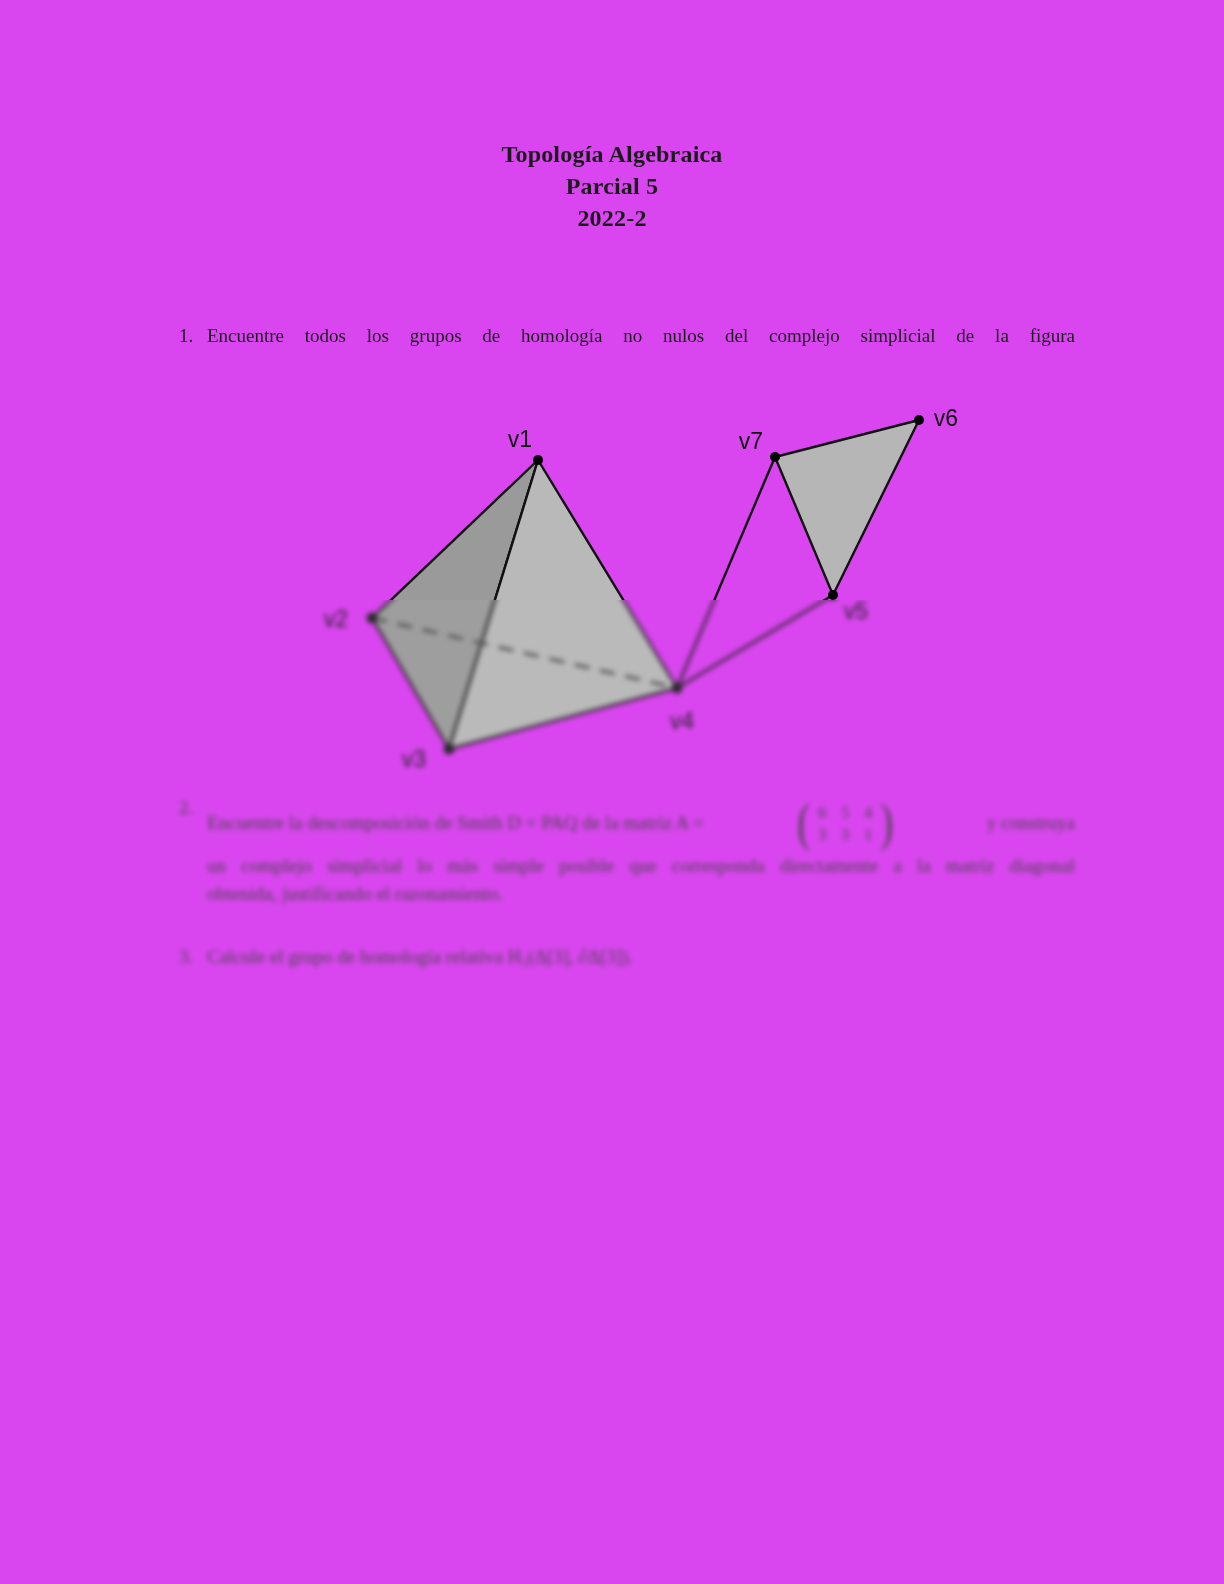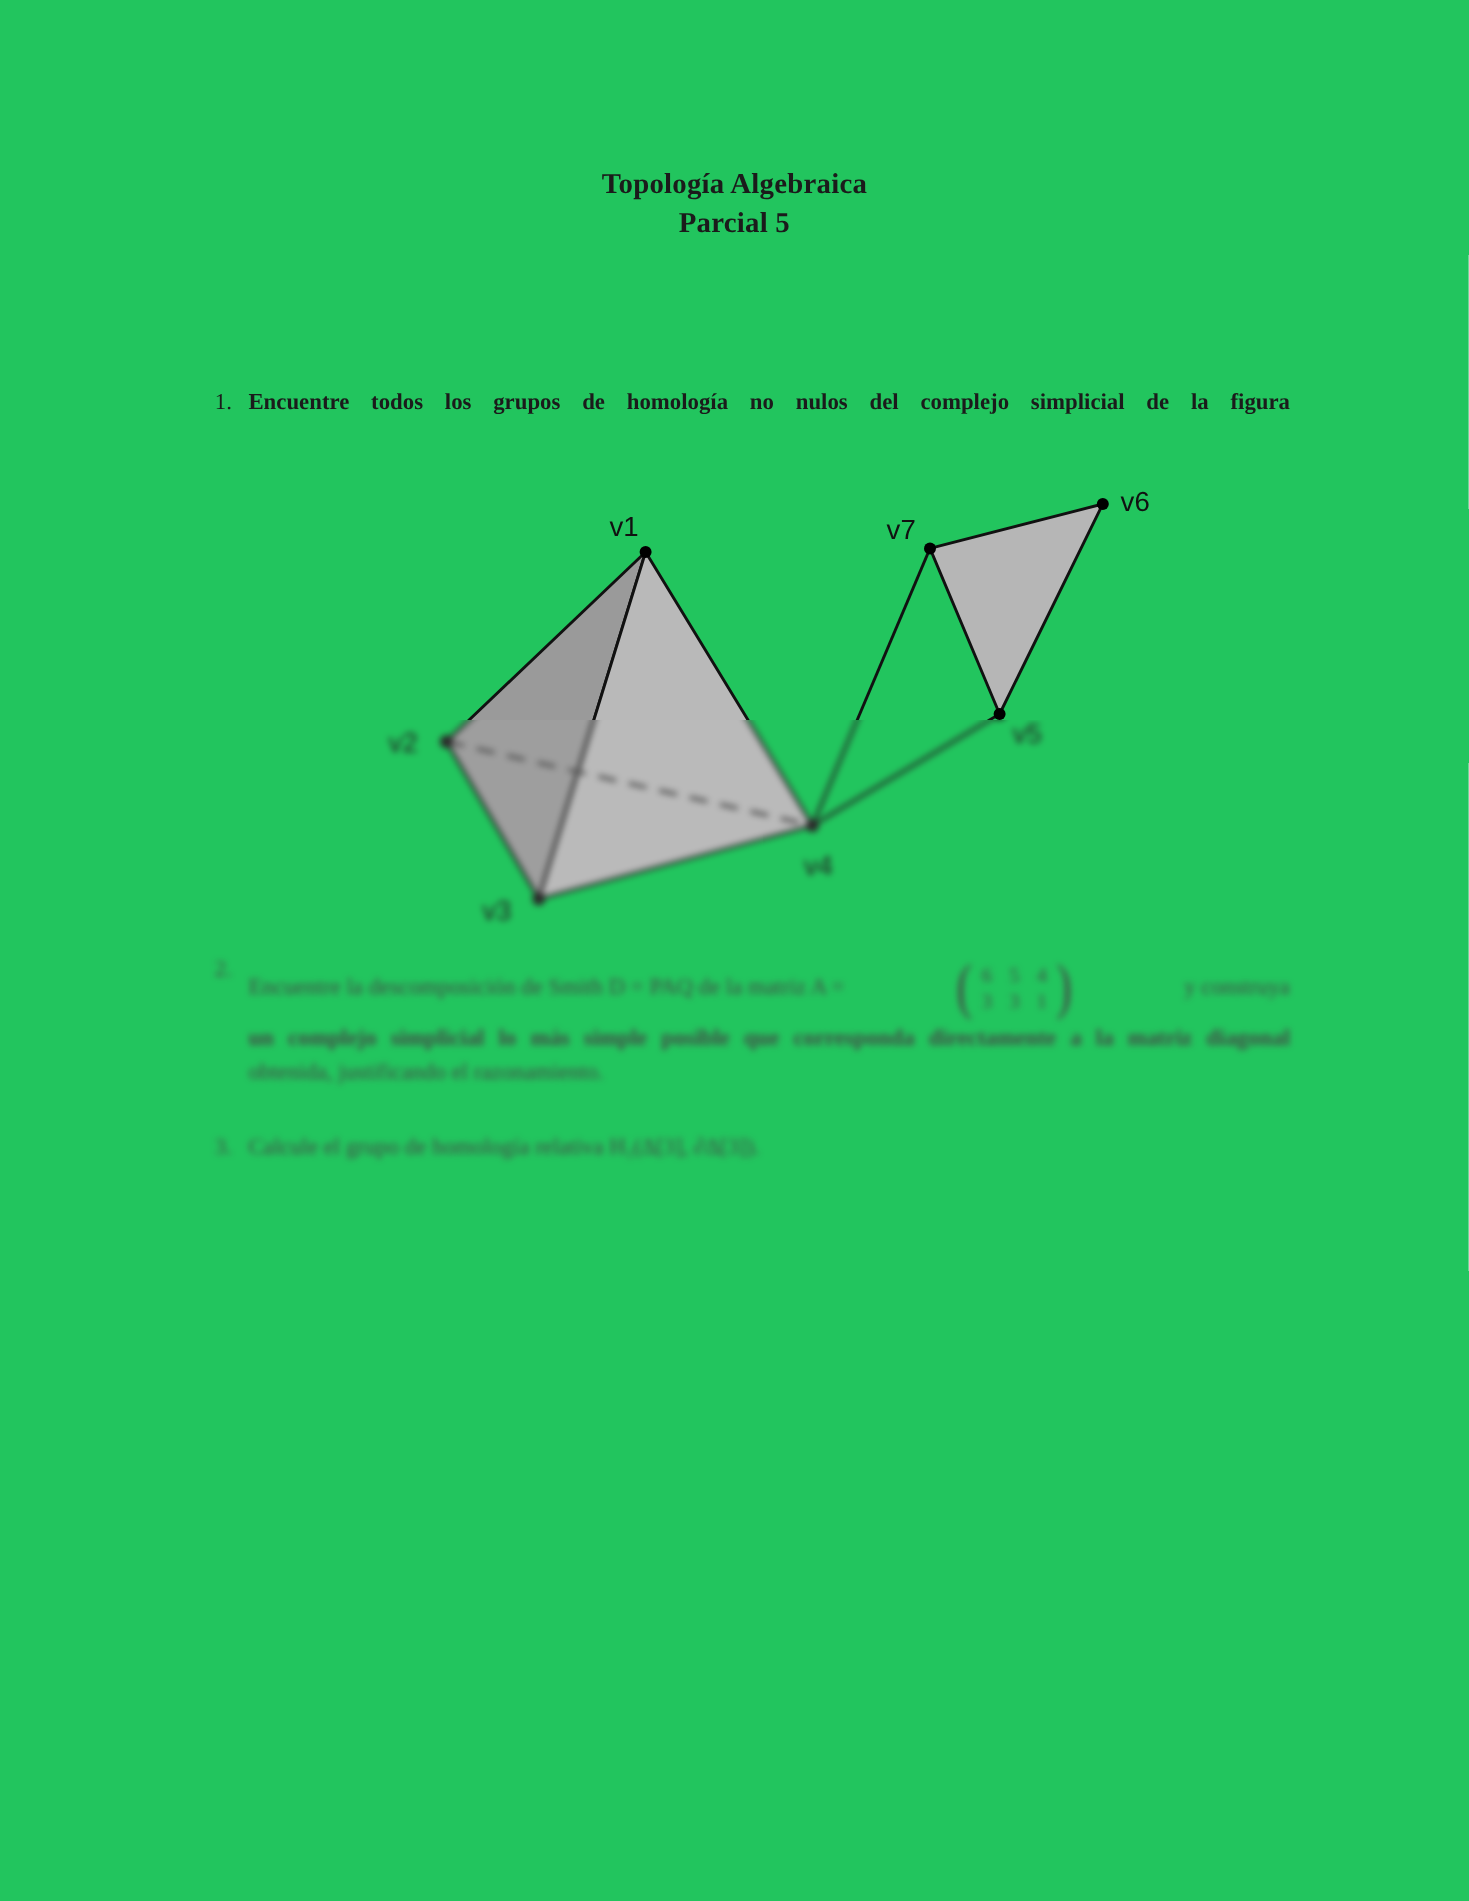--- a/index.html
+++ b/index.html
@@ -1,19 +1,19 @@
 <!DOCTYPE html>
 <html><head>
 <meta charset="utf-8">
 <style>
   html,body{margin:0;padding:0;background:#ffffff;}
   .page{
     position:relative;
     width:1224px;height:1584px;
-    background:#22c55e;
+    background:#d946ef;
     overflow:hidden;
     font-family:"Liberation Serif", serif;
     color:#1b1b1b;
   }
 
   
   .title-block{
     position:absolute;top:138px;left:0;width:1224px;
     text-align:center;
     font-weight:bold;
@@ -22,21 +22,21 @@
   }
 
   
   .problem{
     position:absolute;
     display:flex;
     font-size:19px;line-height:28px;
   }
   .pnum{flex:0 0 28px;}
   .ptext{width:868px;}
-  .just{text-align:justify;text-align-last:justify;font-weight:bold;}
+  .just{text-align:justify;text-align-last:justify;}
 
   .p1{top:322px;left:179px;width:896px;}
 
   
   .figure{position:absolute;top:395px;left:300px;width:680px;height:390px;}
   .fig-layer{position:absolute;top:0;left:0;width:680px;height:390px;}
   .fig-sharp{clip-path:inset(0 0 185px 0);}
   .fig-blur{clip-path:inset(205px 0 0 0);}
   .fig-blur svg{filter:blur(2.6px) brightness(1.06) contrast(0.85);}
   .figure svg text{
@@ -70,20 +70,21 @@
   }
 </style>
 </head>
 <body>
 
 <div class="page">
 
   <header class="title-block">
     <div>Topología Algebraica</div>
     <div>Parcial 5</div>
+    <div>2022-2</div>
   </header>
 
   <section class="problem p1">
     <span class="pnum">1.</span>
     <div class="ptext">
       <div class="just">Encuentre todos los grupos de homología no nulos del complejo simplicial de la figura</div>
     </div>
   </section>
 
   <div class="figure">

